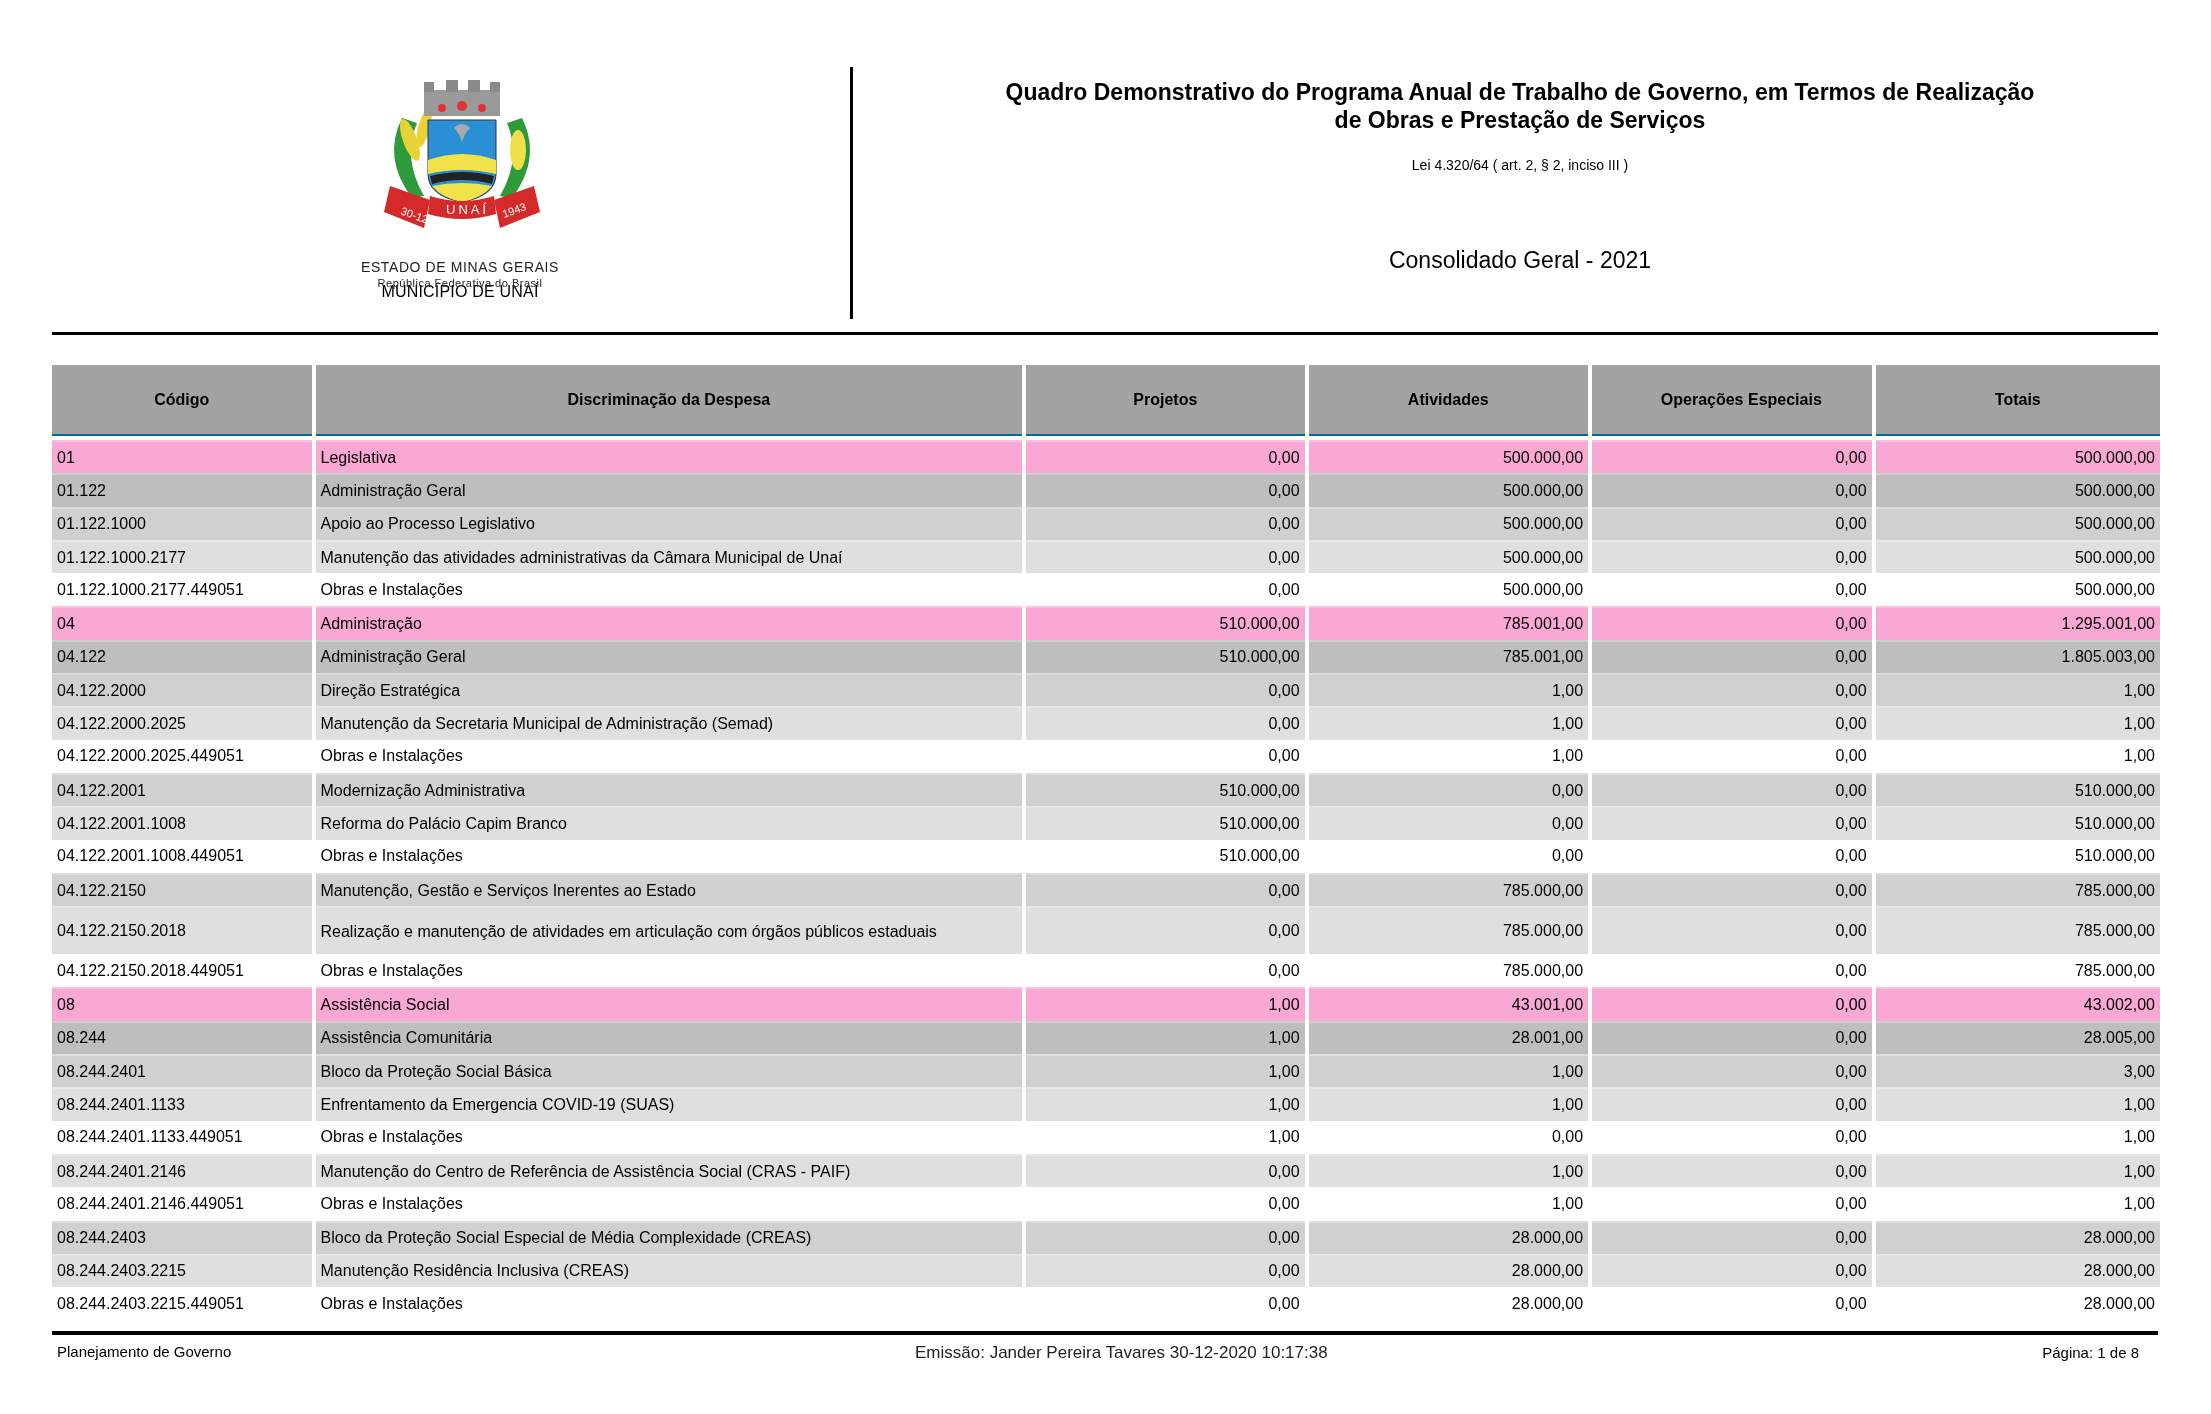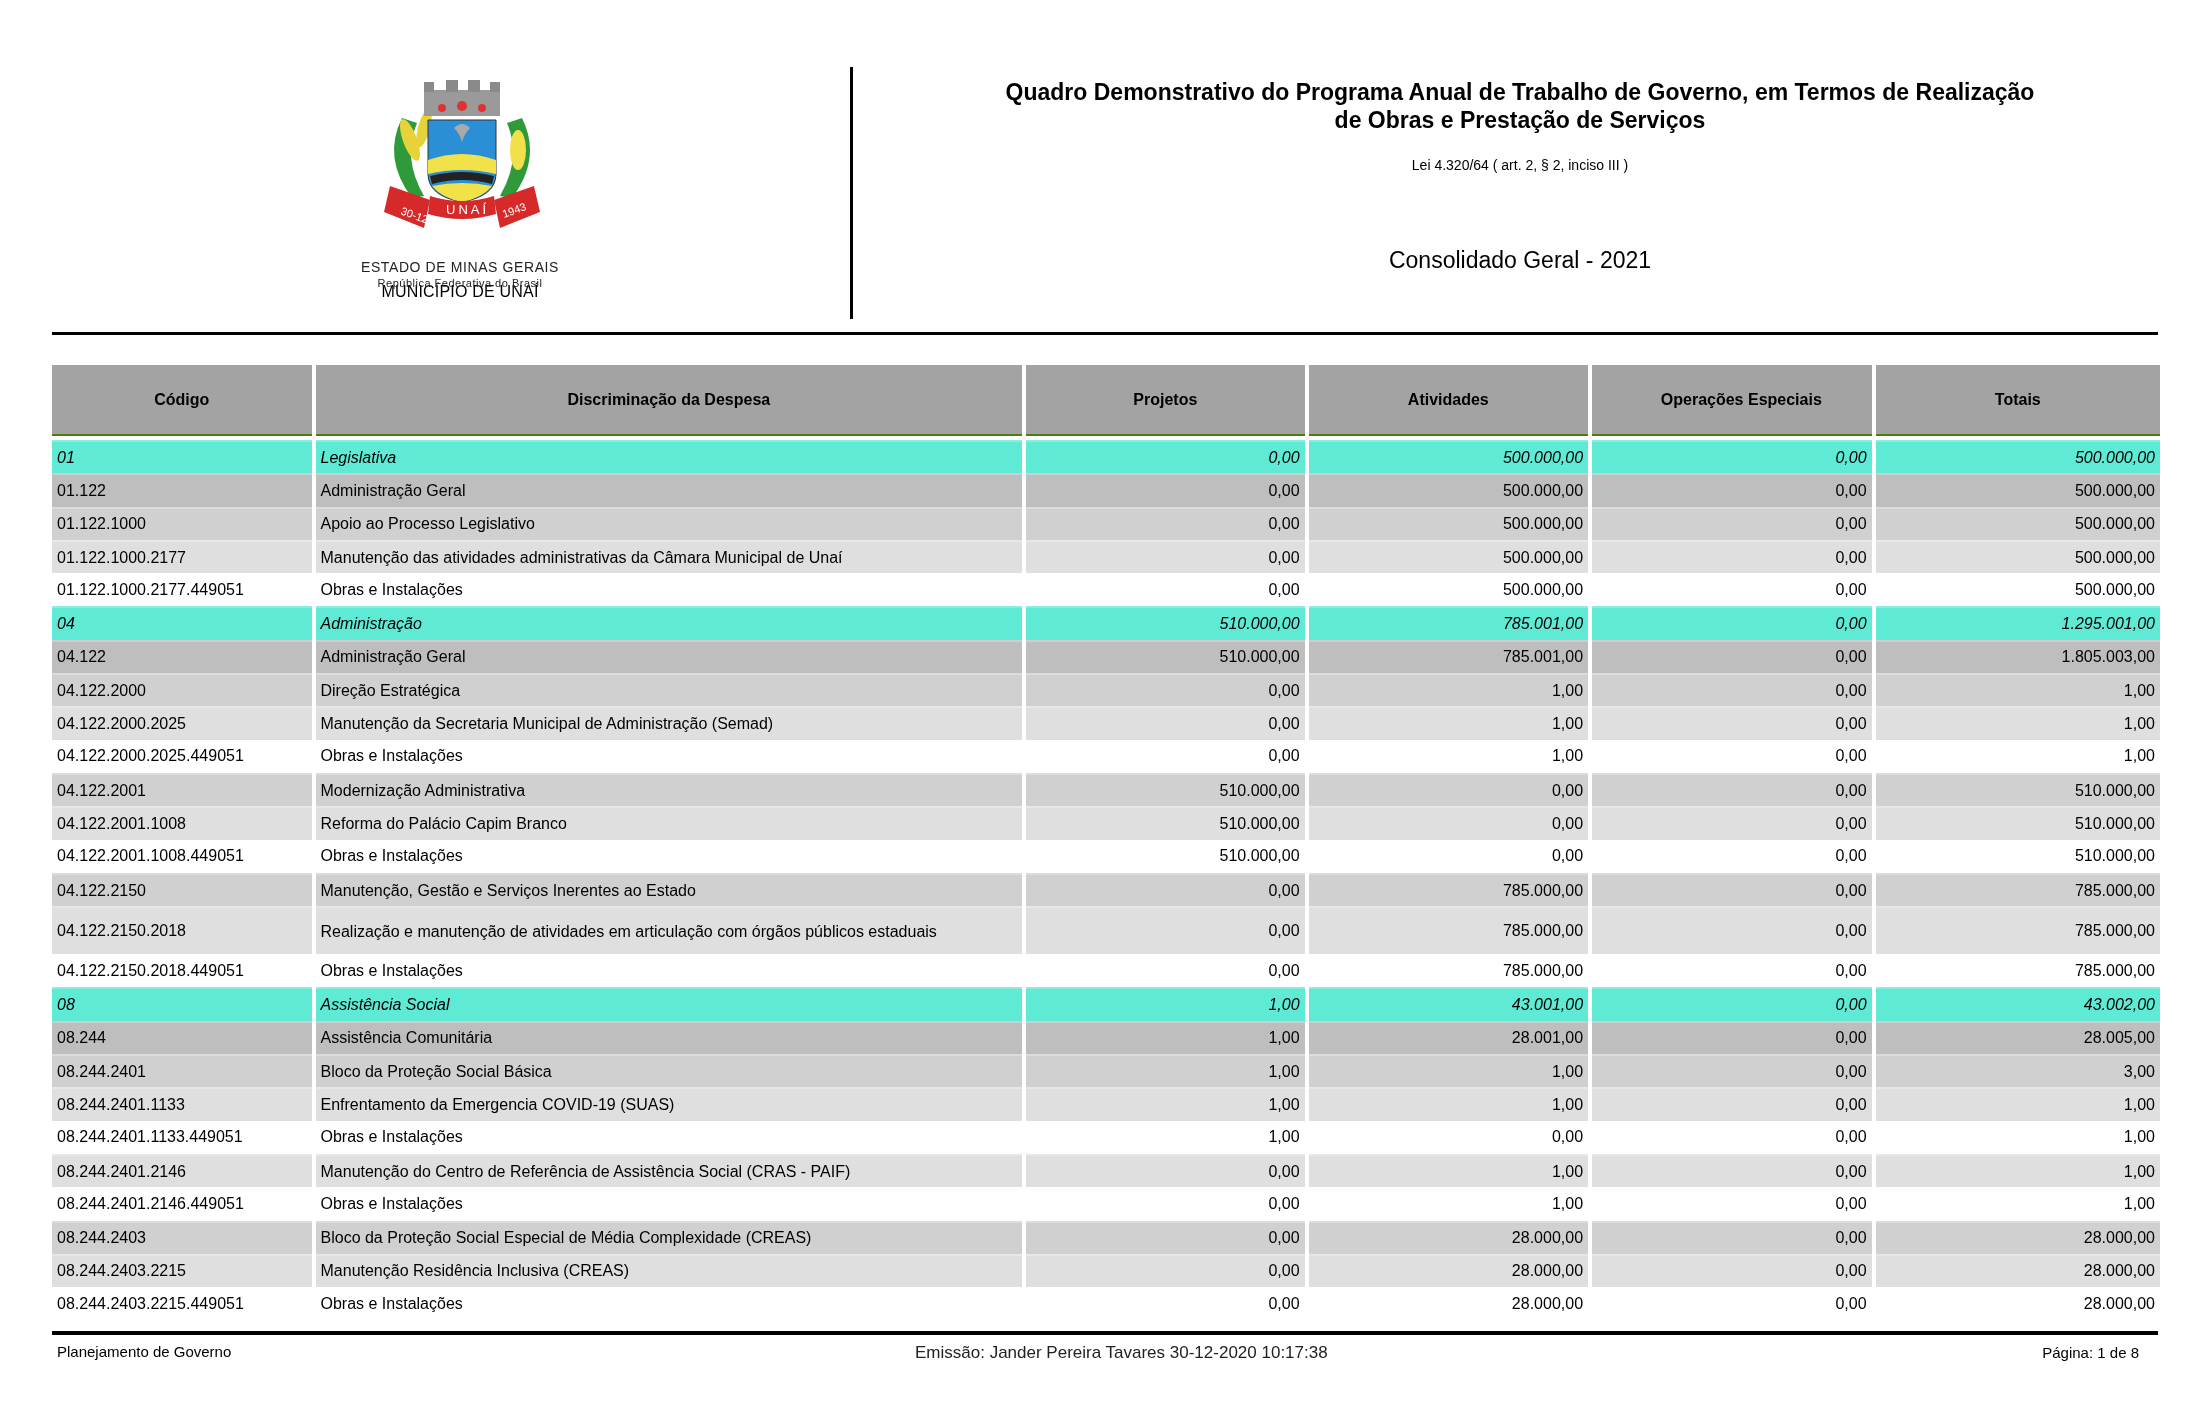--- a/index.html
+++ b/index.html
@@ -27,26 +27,26 @@
   .cell:last-child { margin-right: 0; }
   .c-code { width: 260px; }
   .c-desc { width: 708px; }
   .c-proj { width: 279px; justify-content: flex-end; }
   .c-ativ { width: 280px; justify-content: flex-end; }
   .c-oper { width: 280px; justify-content: flex-end; padding-left: 24px; }
   .c-tot  { width: 285px; justify-content: flex-end; }
 
   .thead { height: 71px; margin-bottom: 4px; }
   .thead .cell { background: #a3a3a3; justify-content: center; font-weight: bold; font-size: 16px;
-                 border-bottom: 2px solid #4d7c0f; }
+                 border-bottom: 2px solid #0369a1; }
 
   .trow.body { height: 33.3px; }
   .trow.tall { height: 48px; }
   .trow.tall .c-desc { line-height: 17px; }
-  .lvl1 .cell { background: #5eead4; font-style: italic; }
+  .lvl1 .cell { background: #f9a8d4; }
   .lvl2 .cell { background: #bebebe; }
   .lvl3 .cell { background: #d0d0d0; }
   .lvl4 .cell { background: #dfdfdf; }
   .lvl5 .cell { background: #ffffff; }
   .lvl1 .cell, .lvl2 .cell, .lvl3 .cell, .lvl4 .cell { border-top: 2px solid rgba(255,255,255,0.25); }
 
   
   .frule { position: absolute; left: 52px; width: 2106px; top: 1331px; height: 4px; background: #000; }
   .f-left { position: absolute; left: 57px; top: 1343px; font-size: 15px; }
   .f-mid { position: absolute; left: 915px; top: 1343px; font-size: 17px; color: #222; }

